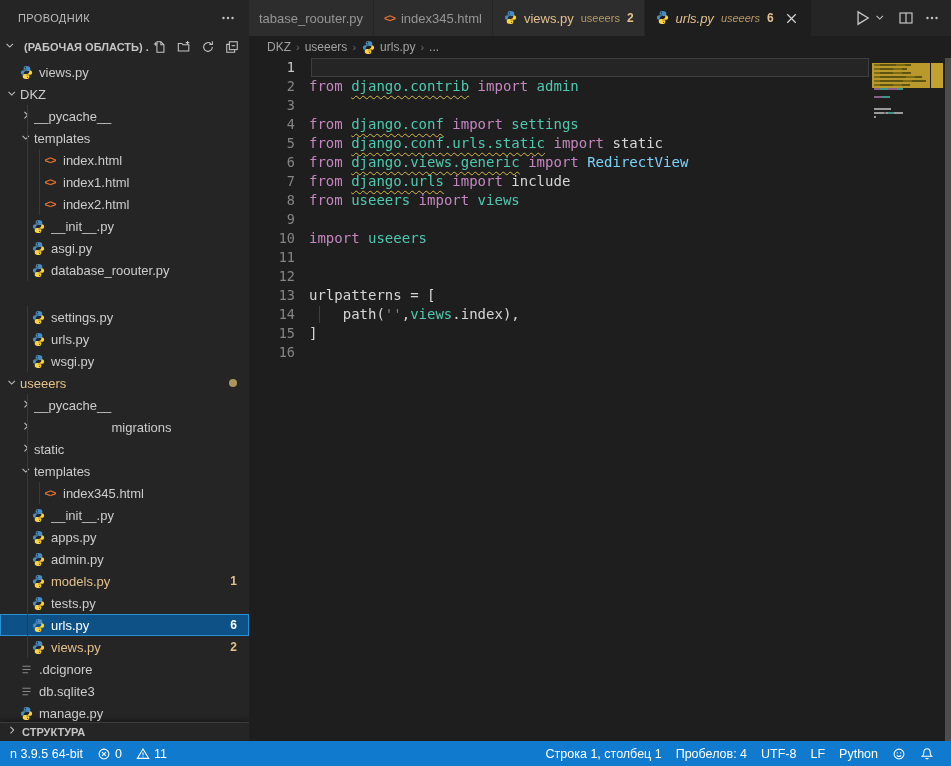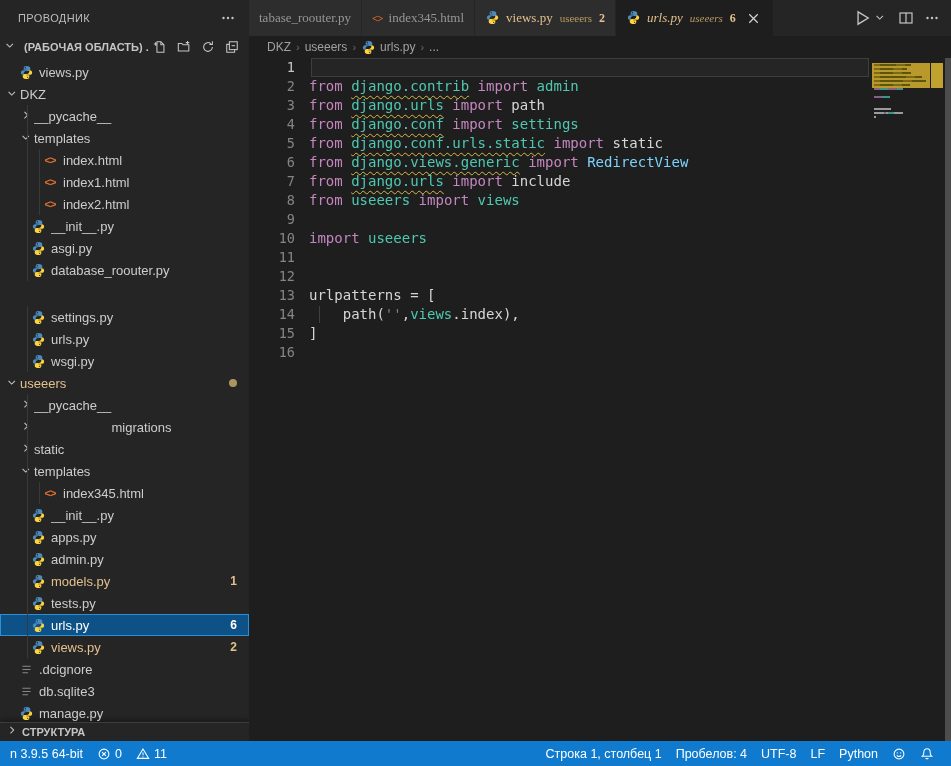--- a/index.html
+++ b/index.html
@@ -34,21 +34,21 @@
   .guideline { position:absolute; top:0; bottom:0; width:1px; background:#393939; }
   .html-glyph { color:#e0702e; font-weight:bold; font-size:11px; letter-spacing:-1px; }
   #outline { height:19px; flex:none; display:flex; align-items:center; gap:4px;
     border-top:1px solid #3c3c3c; background:#252526; font-size:11px; font-weight:bold;
     color:#c5c5c5; padding-left:6px; box-shadow:0 -3px 4px rgba(0,0,0,.25); }
 
   
   #editor { position:absolute; left:249px; top:0; width:702px; height:741px; background:#1e1e1e; }
   #tabbar { height:36px; background:#252526; display:flex; align-items:stretch; }
   .tab { display:flex; align-items:center; padding:0 10px; margin-right:1px; background:#2d2d2d;
-    font-size:13px; color:#969696; cursor:pointer; flex:none;font-family:Liberation Serif, serif; }
+    font-size:13px; color:#969696; cursor:pointer; flex:none; }
   .tab .ficon { margin-right:6px; font-size:11px; }
   .tab.active { background:#1e1e1e; }
   .tab .tname.mod { color:#e2c08d; }
   .tab .tdesc { margin-left:7px; font-size:11px; color:#b89a63; }
   .tab.active .tname, .tab.active .tdesc { font-style:italic; }
   .tab .tbadge { margin-left:7px; font-size:12px; font-weight:bold; color:#e2c08d; }
   .tab .close { margin-left:9px; color:#d4d4d4; width:18px; height:18px; display:flex;
     align-items:center; justify-content:center; border-radius:4px; }
   #tab-actions { margin-left:auto; display:flex; align-items:center; padding-right:8px; gap:4px; color:#d4d4d4; }
 
@@ -579,21 +579,20 @@
           <div class="cline cur">
             <span class="gutter">1</span>
             <span class="codetxt"></span>
           </div>
           <div class="cline">
             <span class="gutter">2</span>
             <span class="codetxt"><span class="tok-k">from </span><span class="tok-m">django.contrib</span><span class="tok-k"> import </span><span class="tok-t">admin</span></span>
           </div>
           <div class="cline">
             <span class="gutter">3</span>
-            <span class="codetxt"><span class="tok-k">from </span><span class="tok-m">django.urls</span><span class="tok-k"> import </span><span class="tok-w">path</span></span>
           </div>
           <div class="cline">
             <span class="gutter">4</span>
             <span class="codetxt"><span class="tok-k">from </span><span class="tok-m">django.conf</span><span class="tok-k"> import </span><span class="tok-t">settings</span></span>
           </div>
           <div class="cline">
             <span class="gutter">5</span>
             <span class="codetxt"><span class="tok-k">from </span><span class="tok-m">django.conf.urls.static</span><span class="tok-k"> import </span><span class="tok-w">static</span></span>
           </div>
           <div class="cline">

